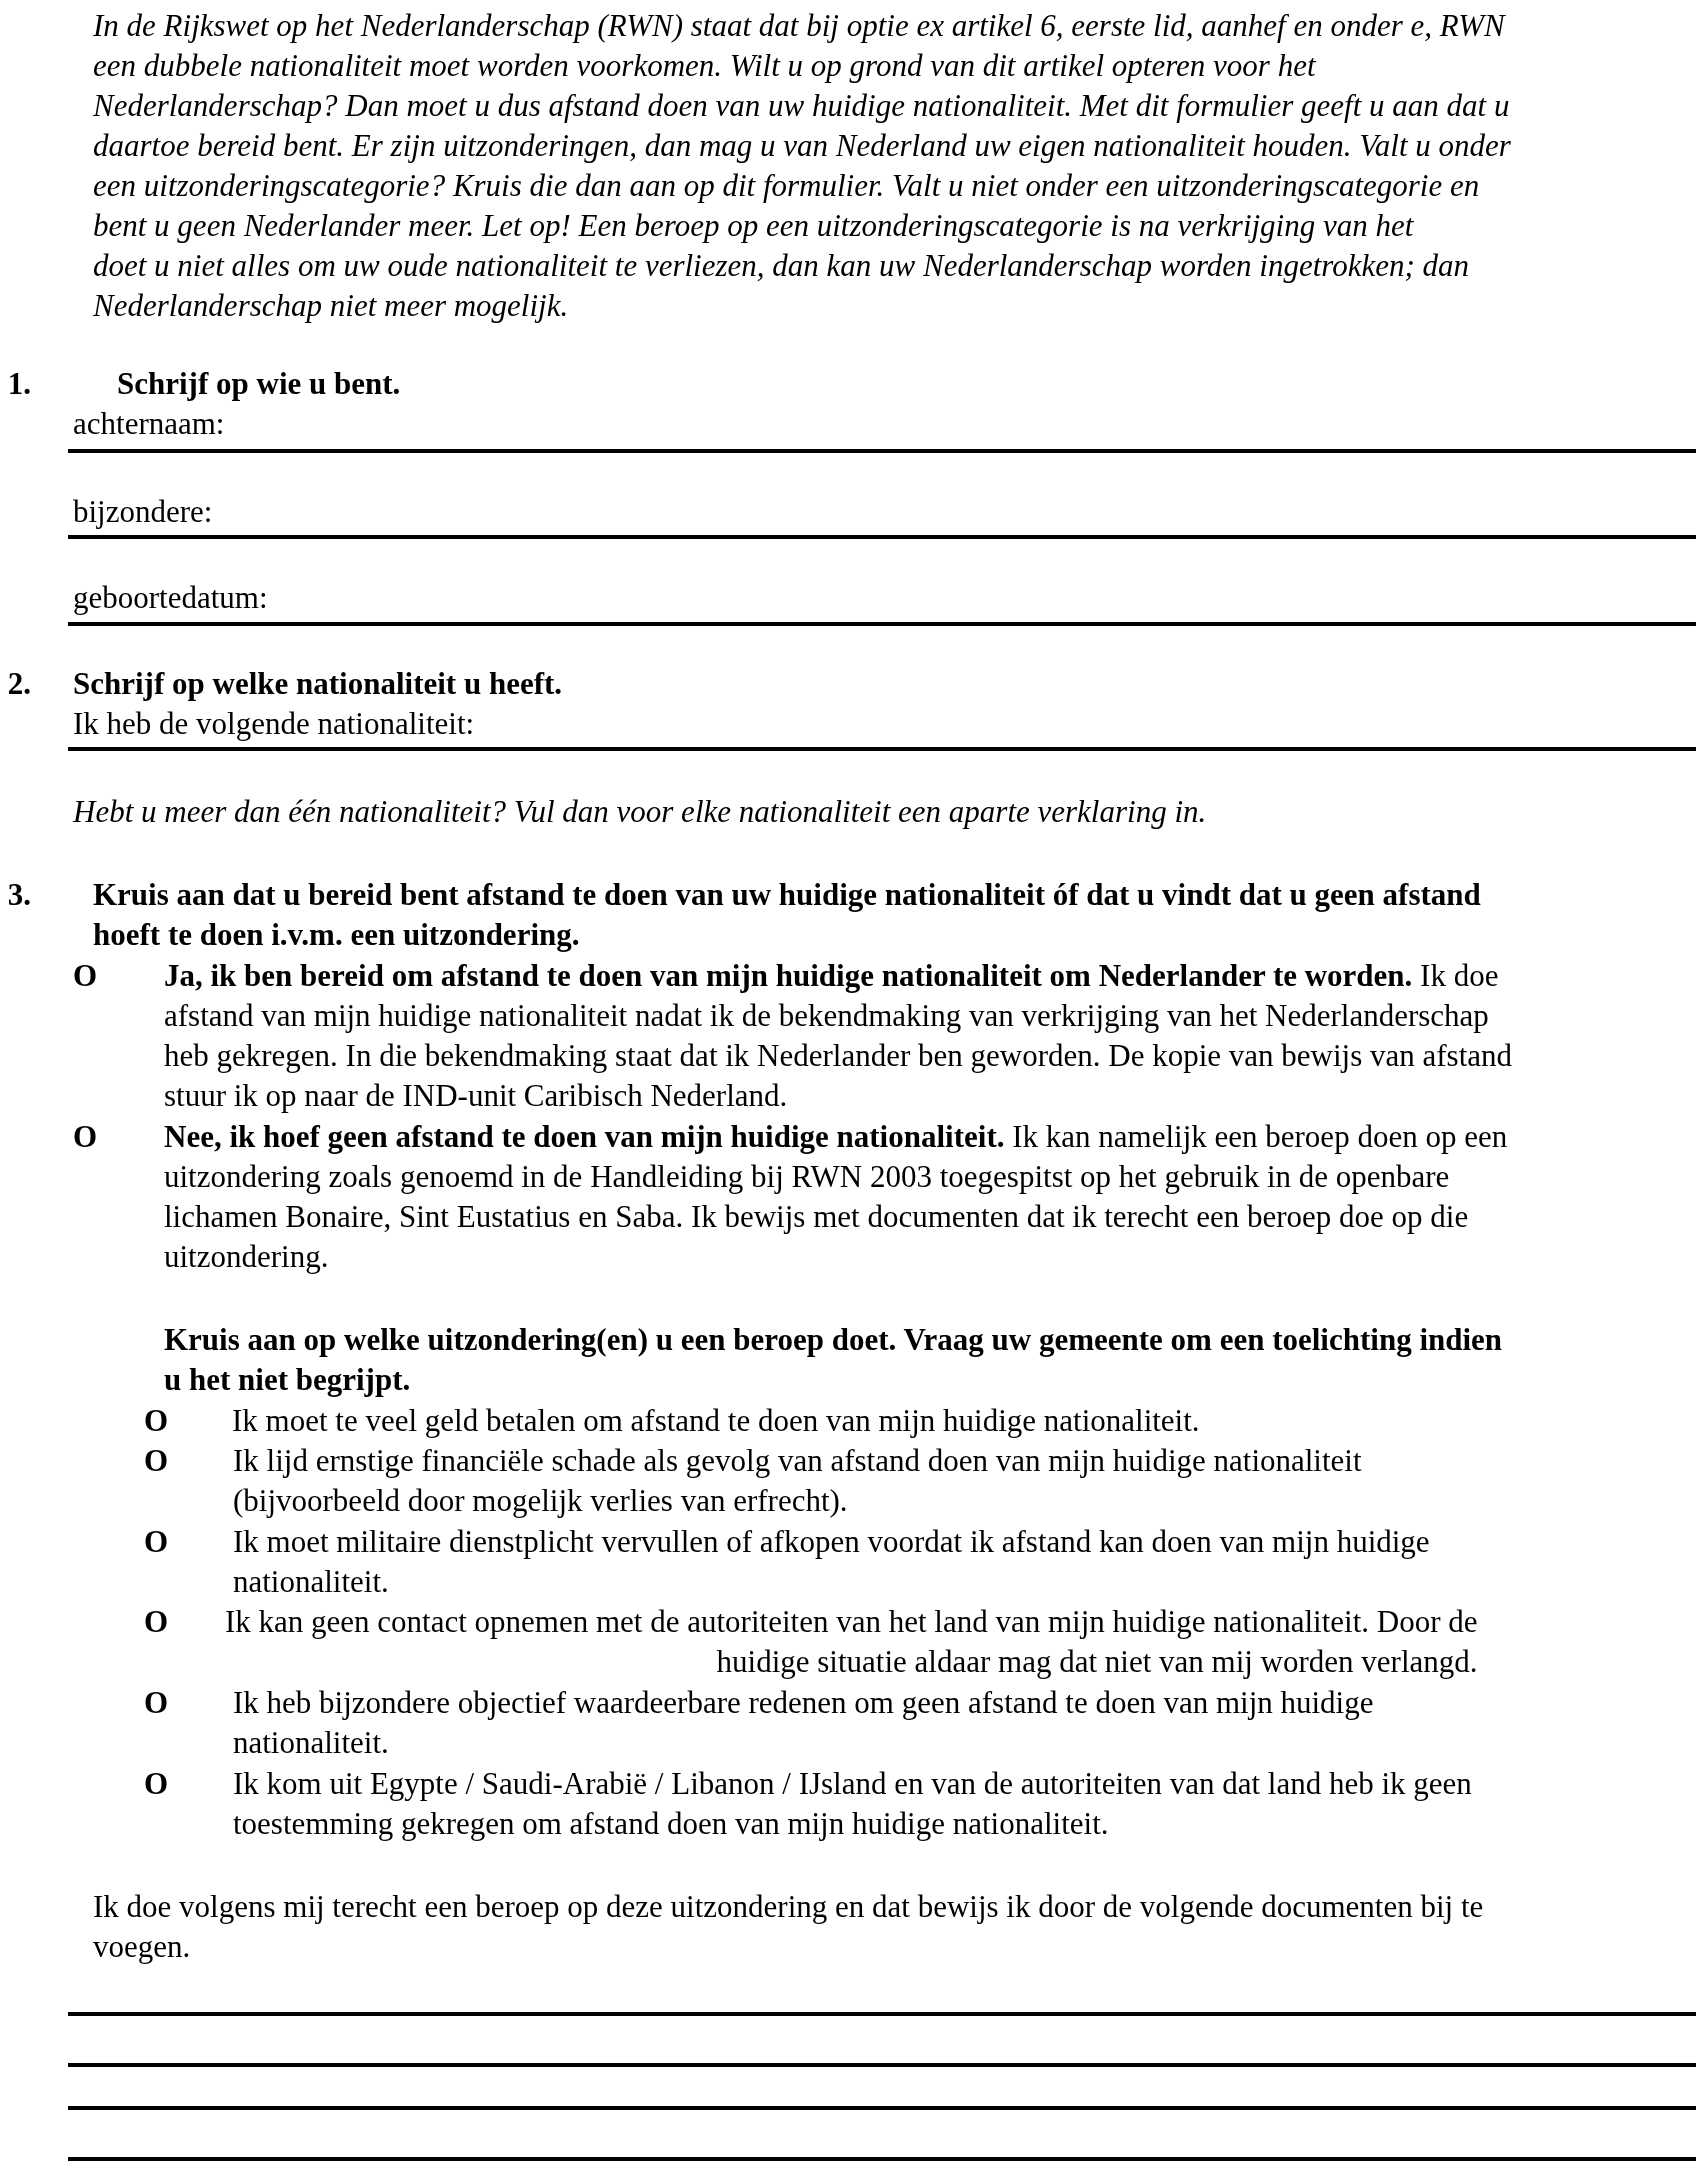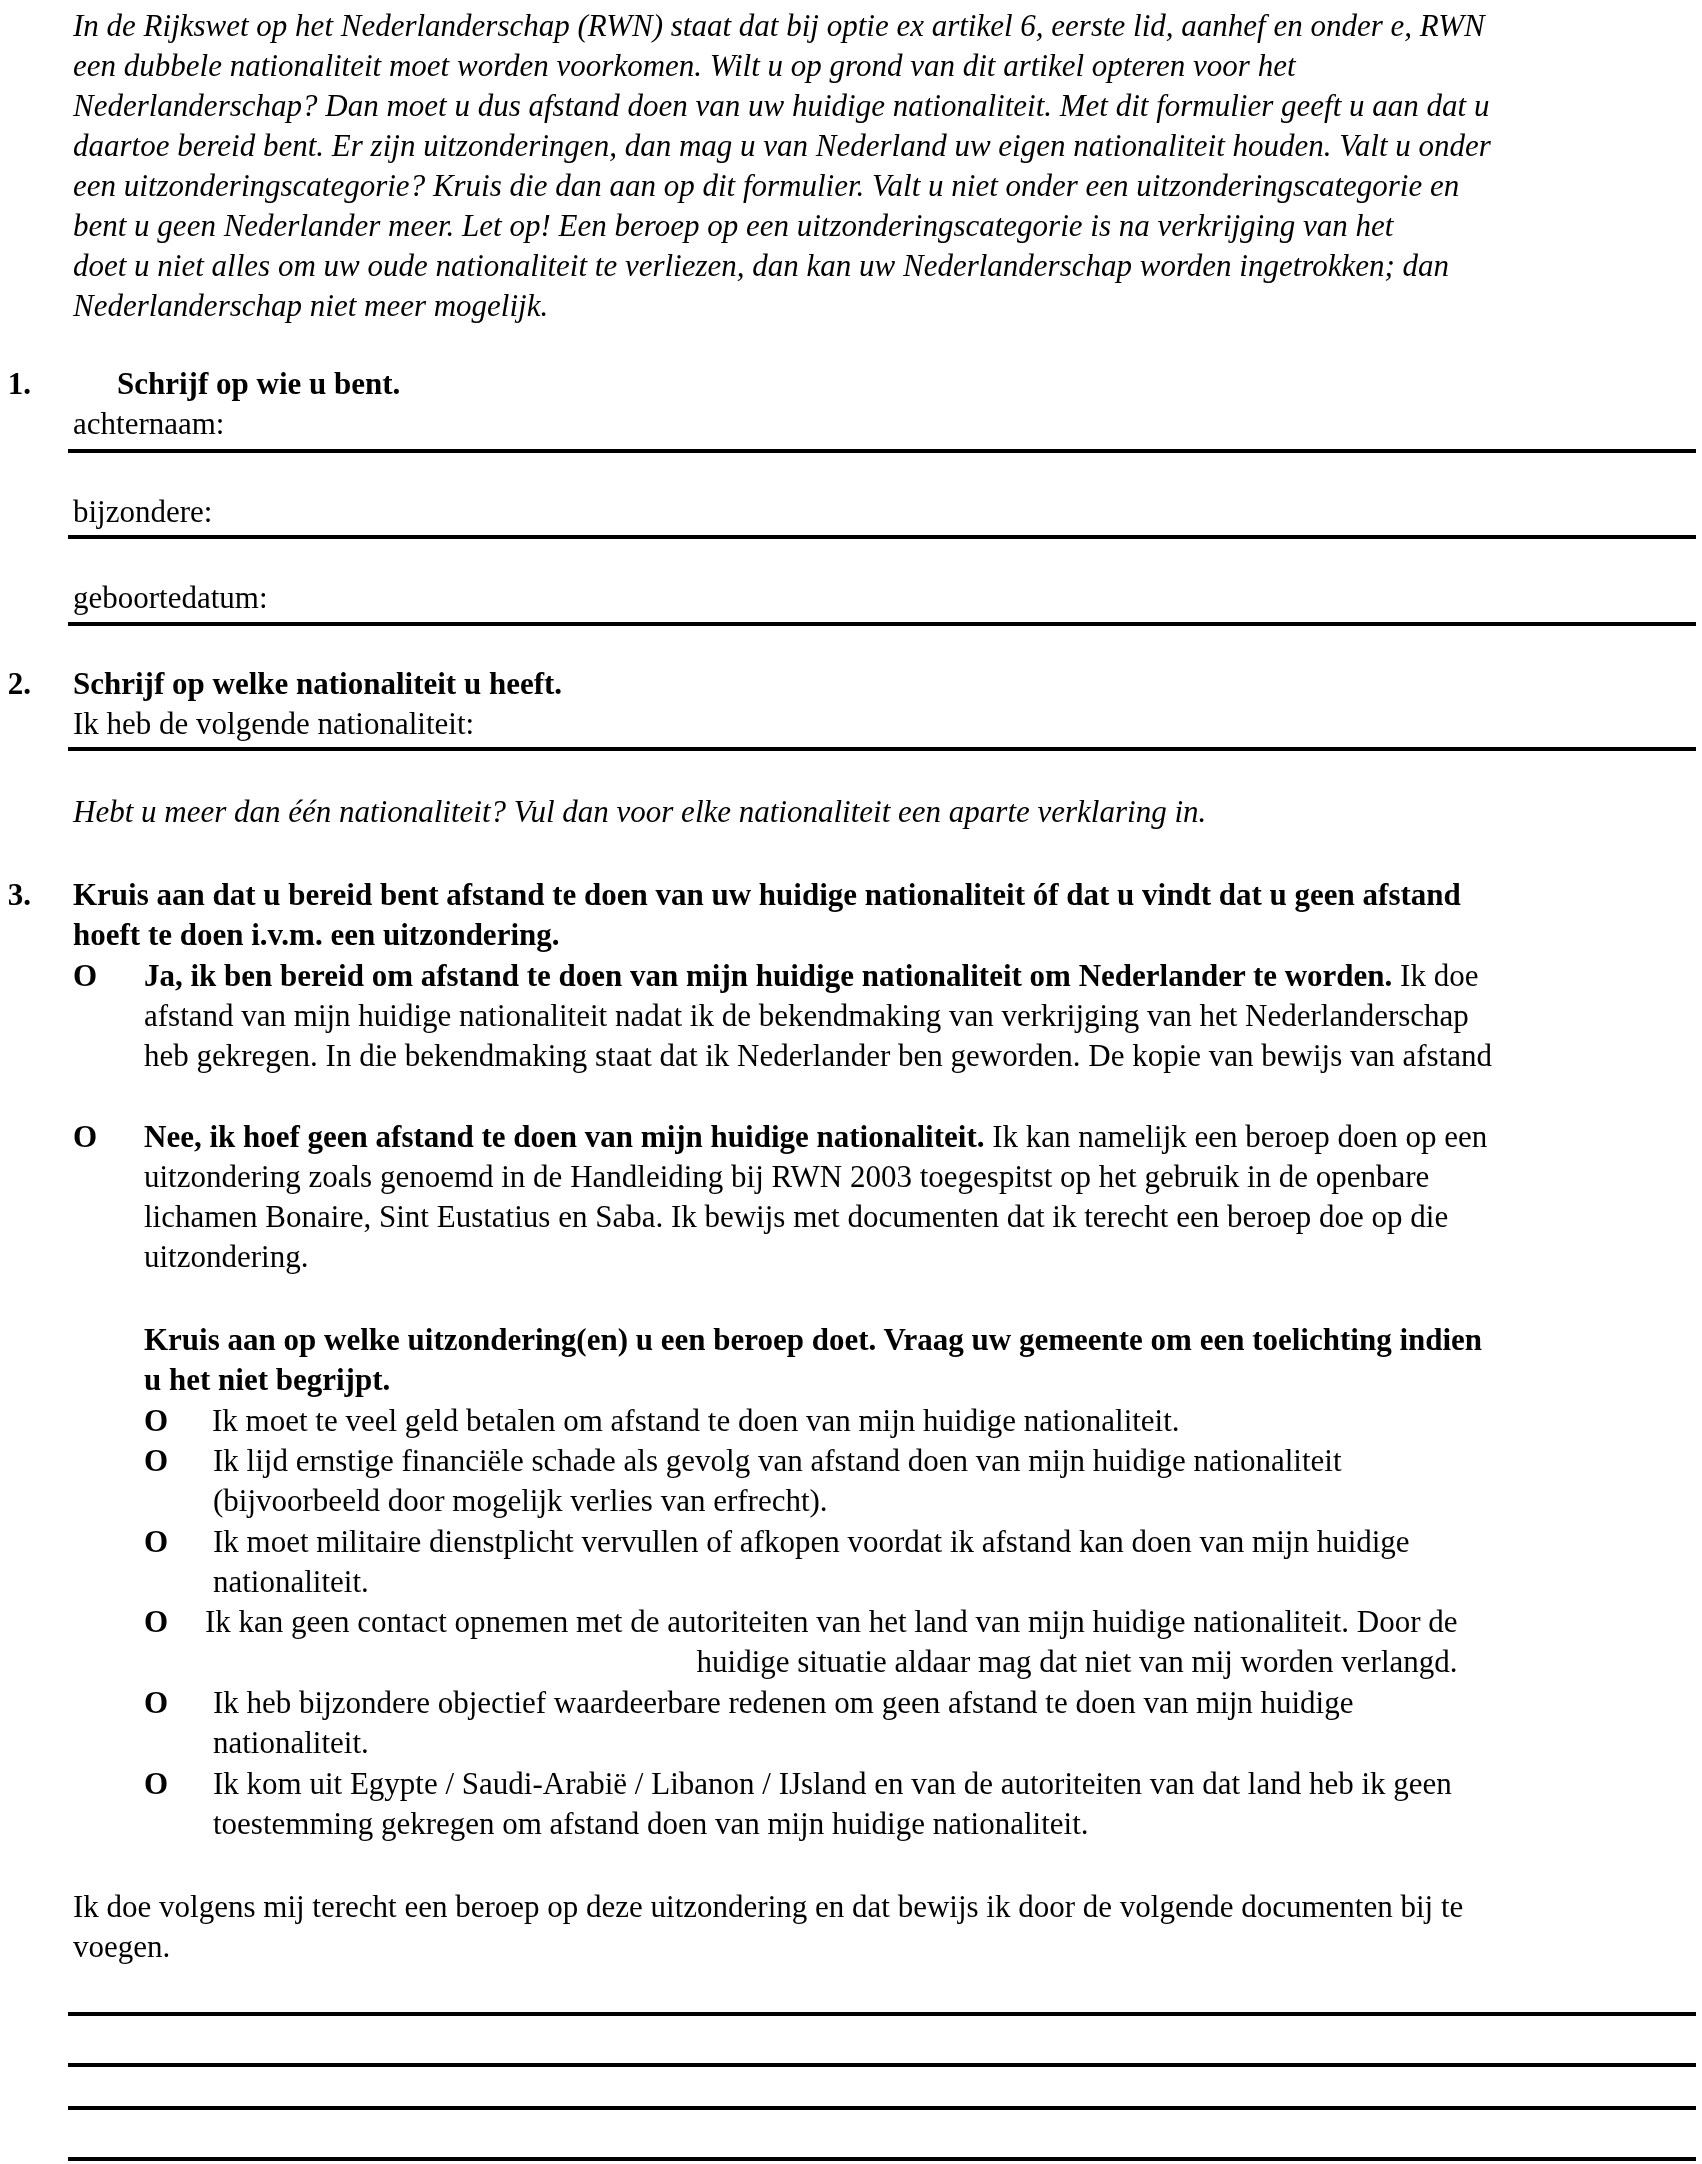--- a/index.html
+++ b/index.html
@@ -10,21 +10,21 @@
     font-size: 31px;
   }
   .abs { position: absolute; white-space: nowrap; line-height: 40px; }
   .intro { left: 73px; top: 0px; font-style: italic; }
   .intro div { height: 40px; line-height: 40px; white-space: nowrap; }
   .num { position: absolute; left: 7.7px; font-weight: bold; line-height: 40px; }
   .bold { font-weight: bold; }
   .ital { font-style: italic; }
   .rule { position: absolute; left: 68px; width: 1628px; height: 3.8px; background: #000; }
   .radio { position: absolute; font-weight: bold; line-height: 40px; cursor: pointer; }
-  .block div { height: 40px; line-height: 40px; white-space: nowrap; }
+  .block div { height: 40px; line-height: 40px; white-space: nowrap; margin-left: 20px; }
   .field { position: absolute; left: 68px; width: 1628px; height: 38px; background: transparent; border: none; outline: none; font: inherit; }
 </style>
 </head>
 <body>
 
 <div class="abs intro block" style="top:5.8px;">
   <div>In de Rijkswet op het Nederlanderschap (RWN) staat dat bij optie ex artikel 6, eerste lid, aanhef en onder e, RWN</div>
   <div>een dubbele nationaliteit moet worden voorkomen. Wilt u op grond van dit artikel opteren voor het</div>
   <div>Nederlanderschap? Dan moet u dus afstand doen van uw huidige nationaliteit. Met dit formulier geeft u aan dat u</div>
   <div>daartoe bereid bent. Er zijn uitzonderingen, dan mag u van Nederland uw eigen nationaliteit houden. Valt u onder</div>
@@ -66,20 +66,21 @@
     <div>Kruis aan dat u bereid bent afstand te doen van uw huidige nationaliteit óf dat u vindt dat u geen afstand</div>
     <div>hoeft te doen i.v.m. een uitzondering.</div>
   </div>
 
   <div>
     <div class="radio" style="left:73px; top:956px;">O</div>
     <div class="abs block" style="left:144px; top:956px;">
       <div><span class="bold">Ja, ik ben bereid om afstand te doen van mijn huidige nationaliteit om Nederlander te worden.</span><span> Ik doe</span></div>
       <div>afstand van mijn huidige nationaliteit nadat ik de bekendmaking van verkrijging van het Nederlanderschap</div>
       <div>heb gekregen. In die bekendmaking staat dat ik Nederlander ben geworden. De kopie van bewijs van afstand</div>
+      <div>stuur ik op naar de IND-unit Caribisch Nederland.</div>
     </div>
   </div>
 
   <div>
     <div class="radio" style="left:73px; top:1117px;">O</div>
     <div class="abs block" style="left:144px; top:1117px;">
       <div><span class="bold">Nee, ik hoef geen afstand te doen van mijn huidige nationaliteit.</span><span> Ik kan namelijk een beroep doen op een</span></div>
       <div>uitzondering zoals genoemd in de Handleiding bij RWN 2003 toegespitst op het gebruik in de openbare</div>
       <div>lichamen Bonaire, Sint Eustatius en Saba. Ik bewijs met documenten dat ik terecht een beroep doe op die</div>
       <div>uitzondering.</div>

